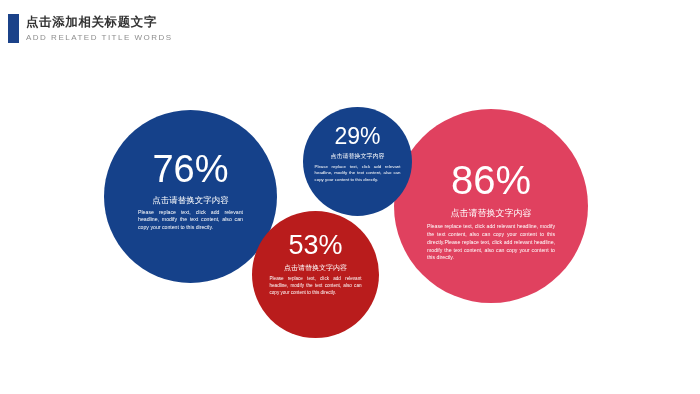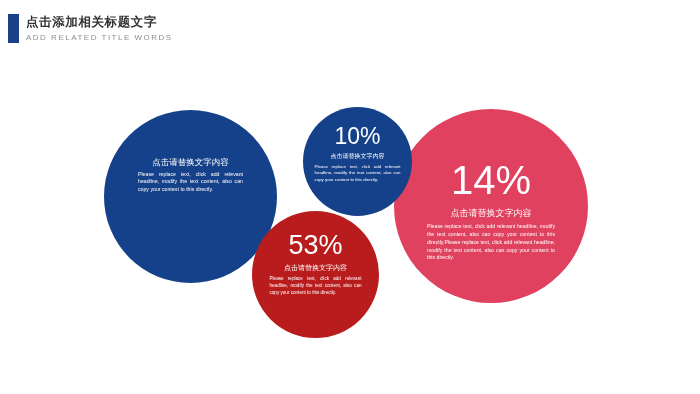--- a/index.html
+++ b/index.html
@@ -168,42 +168,43 @@
 <div id="header">
   <div id="header-accent-bar"></div>
   <div id="header-subtitle">ADD RELATED  TITLE WORDS</div>
   <div id="header-title">点击添加相关标题文字</div>
 </div>
 
 <div id="circle-stage">
 
   <div class="bubble" id="bubble-76">
     <div class="bubble-inner">
+      <div class="bubble-pct">76%</div>
       <div class="bubble-heading">点击请替换文字内容</div>
       <div class="bubble-body">Please replace text, click add relevant headline, modify the text content, also can copy your content to this directly.</div>
     </div>
   </div>
 
   <div class="bubble" id="bubble-86">
     <div class="bubble-inner">
-      <div class="bubble-pct">14%</div>
+      <div class="bubble-pct">86%</div>
       <div class="bubble-heading">点击请替换文字内容</div>
       <div class="bubble-body">Please replace text, click add relevant headline, modify the text content, also can copy your content to this directly.Please replace text, click add relevant headline, modify the text content, also can copy your content to this directly.</div>
     </div>
   </div>
 
   <div class="bubble" id="bubble-53">
     <div class="bubble-inner">
       <div class="bubble-pct">53%</div>
       <div class="bubble-heading">点击请替换文字内容</div>
       <div class="bubble-body">Please replace text, click add relevant headline, modify the text content, also can copy your content to this directly.</div>
     </div>
   </div>
 
   <div class="bubble" id="bubble-38">
     <div class="bubble-inner">
-      <div class="bubble-pct">10%</div>
+      <div class="bubble-pct">29%</div>
       <div class="bubble-heading">点击请替换文字内容</div>
       <div class="bubble-body">Please replace text, click add relevant headline, modify the text content, also can copy your content to this directly.</div>
     </div>
   </div>
 
 </div>
 
 </body></html>

